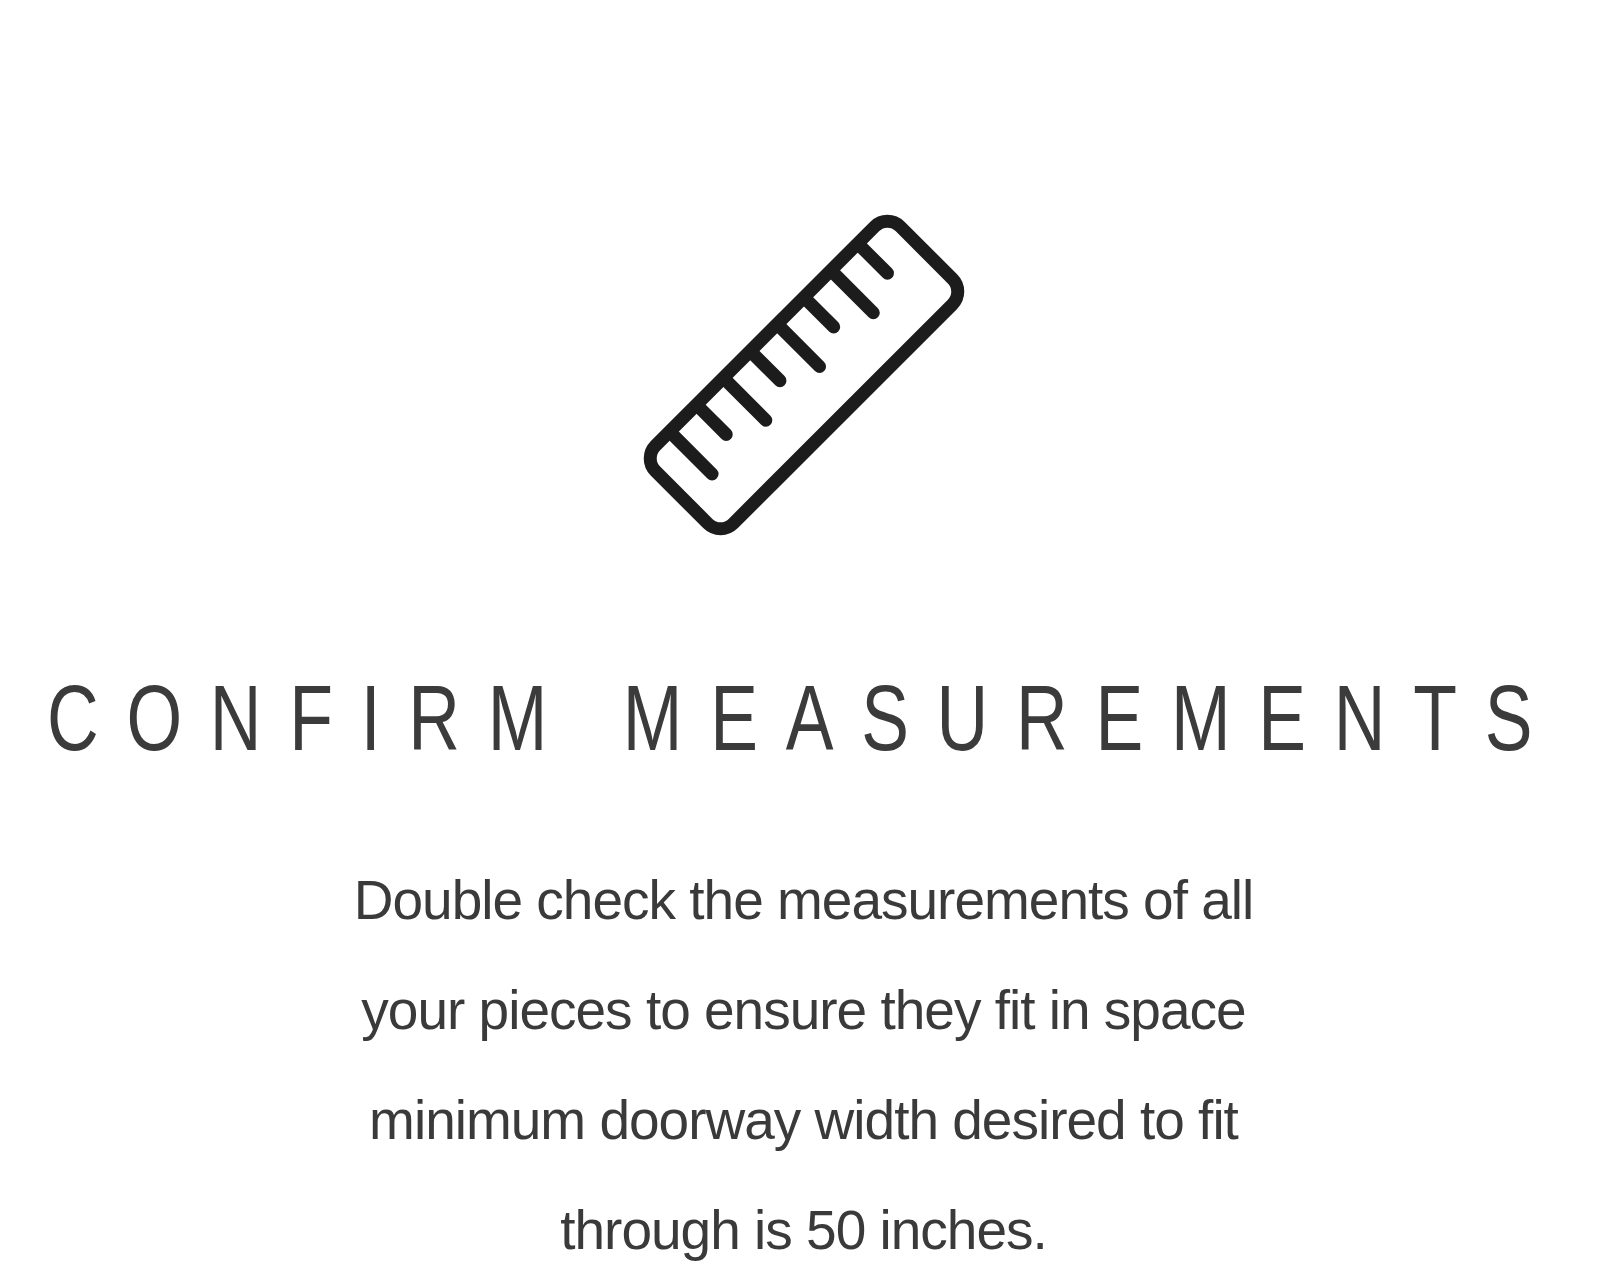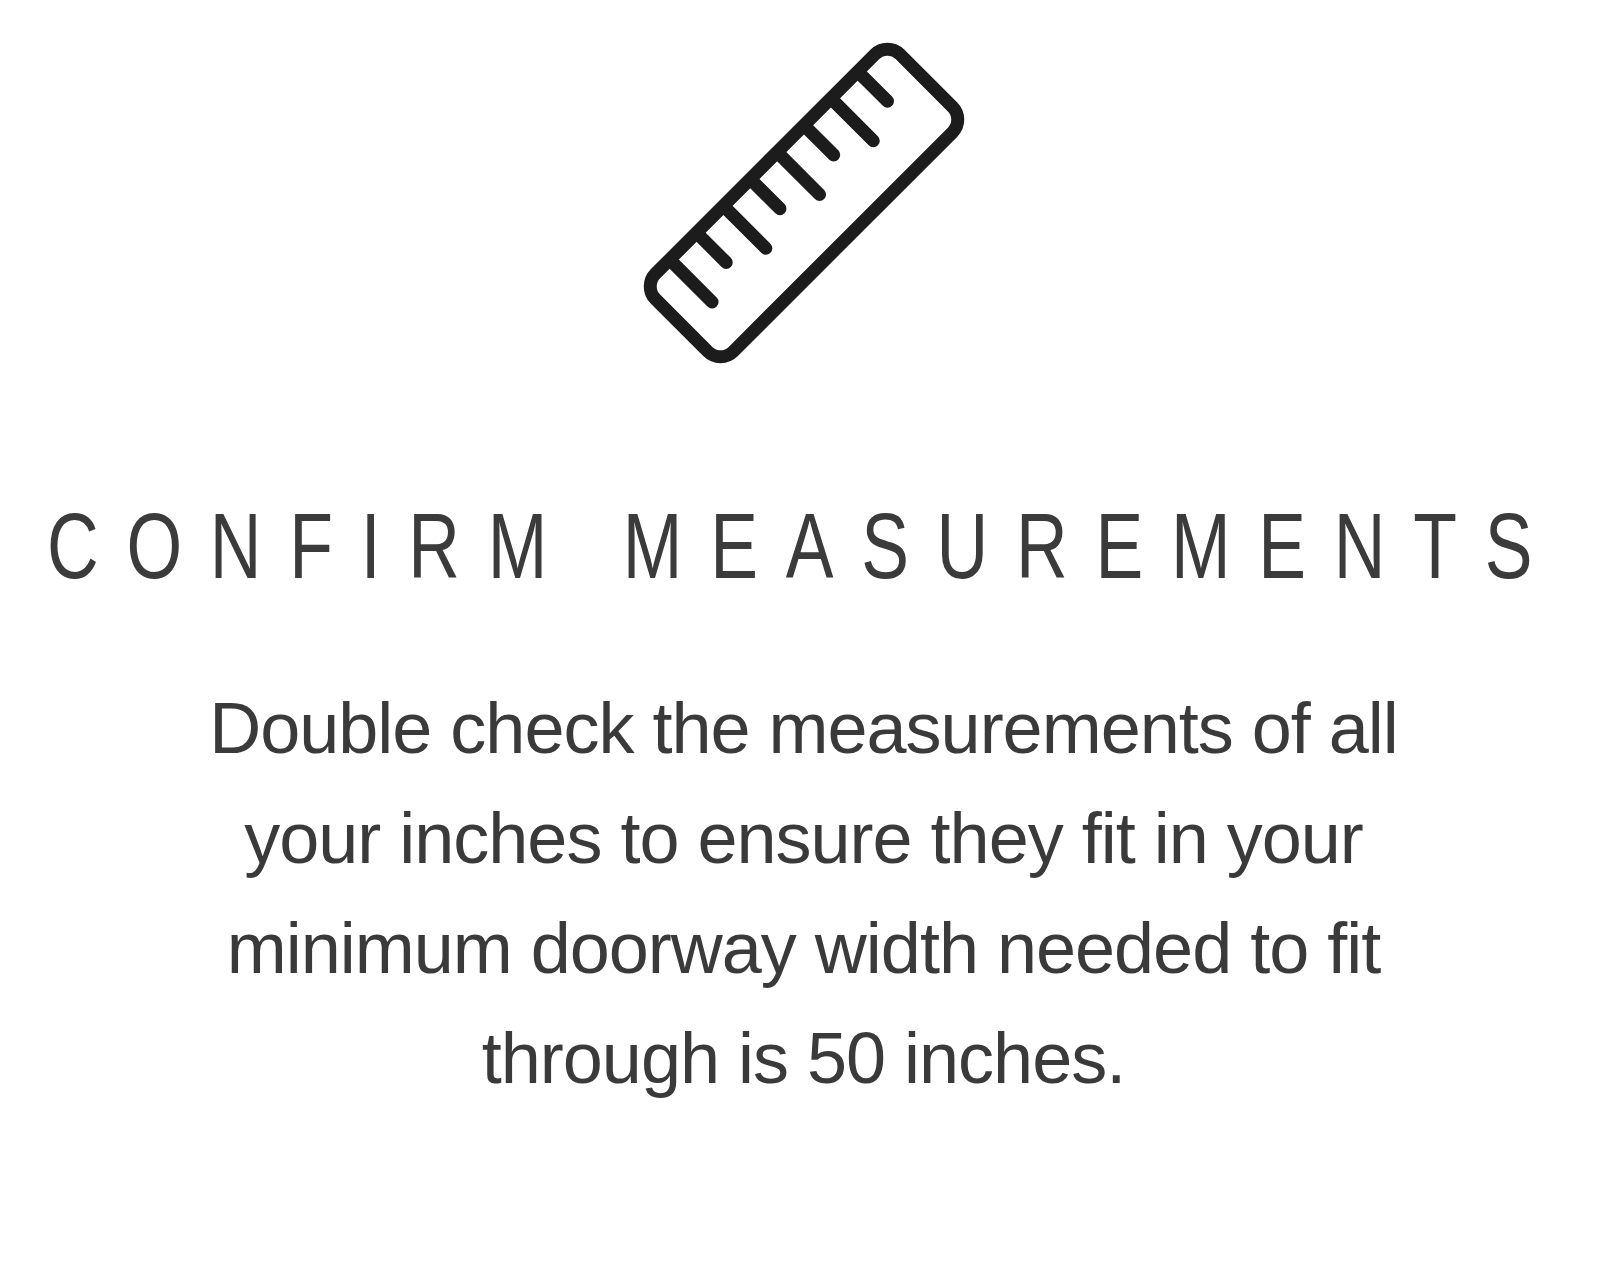--- a/index.html
+++ b/index.html
@@ -13,20 +13,21 @@
     overflow: hidden;
     font-family: "Liberation Sans", sans-serif;
   }
   .panel {
     width: 1607px;
     height: 1285px;
     display: flex;
     flex-direction: column;
     align-items: center;
     background: #ffffff;
+    justify-content: flex-end;
   }
   .icon-wrap {
     margin-top: 38px;
     width: 330px;
     height: 330px;
     display: flex;
     align-items: center;
     justify-content: center;
   }
   .icon-wrap svg {
@@ -43,21 +44,21 @@
     letter-spacing: 36px;
     white-space: nowrap;
     transform: scaleX(0.77);
     transform-origin: 50% 50%;
     text-align: center;
   }
   .body-text {
     margin-top: 80px;
     text-align: center;
     color: #3a3a3a;
-    font-size: 72px;
+    font-size: 55px;
     line-height: 110px;
     letter-spacing: -1px;
     font-weight: 400;
   }
   .body-line {
     white-space: nowrap;
   }
 </style>
 </head>
 <body>
@@ -77,18 +78,18 @@
         <line x1="258" y1="114" x2="258" y2="170"></line>
         <line x1="296" y1="114" x2="296" y2="152"></line>
       </g>
     </svg>
   </div>
 
   <div class="heading">CONFIRM MEASUREMENTS</div>
 
   <div class="body-text">
     <div class="body-line">Double check the measurements of all</div>
-    <div class="body-line">your inches to ensure they fit in your</div>
-    <div class="body-line">minimum doorway width needed to fit</div>
+    <div class="body-line">your pieces to ensure they fit in space</div>
+    <div class="body-line">minimum doorway width desired to fit</div>
     <div class="body-line">through is 50 inches.</div>
   </div>
 
 </div>
 
 </body></html>

